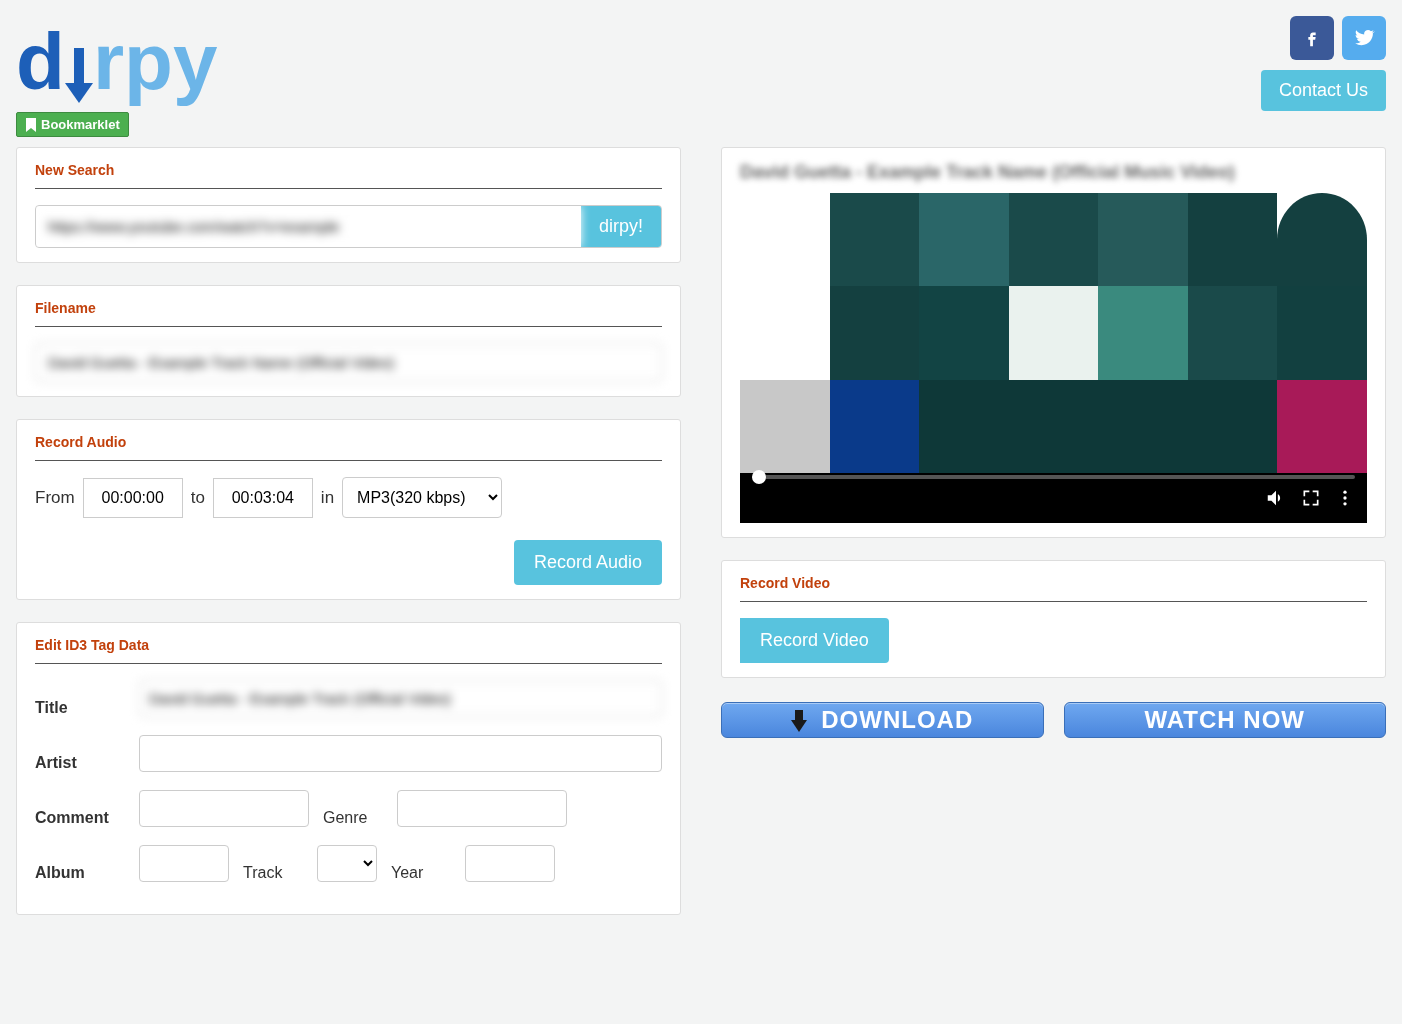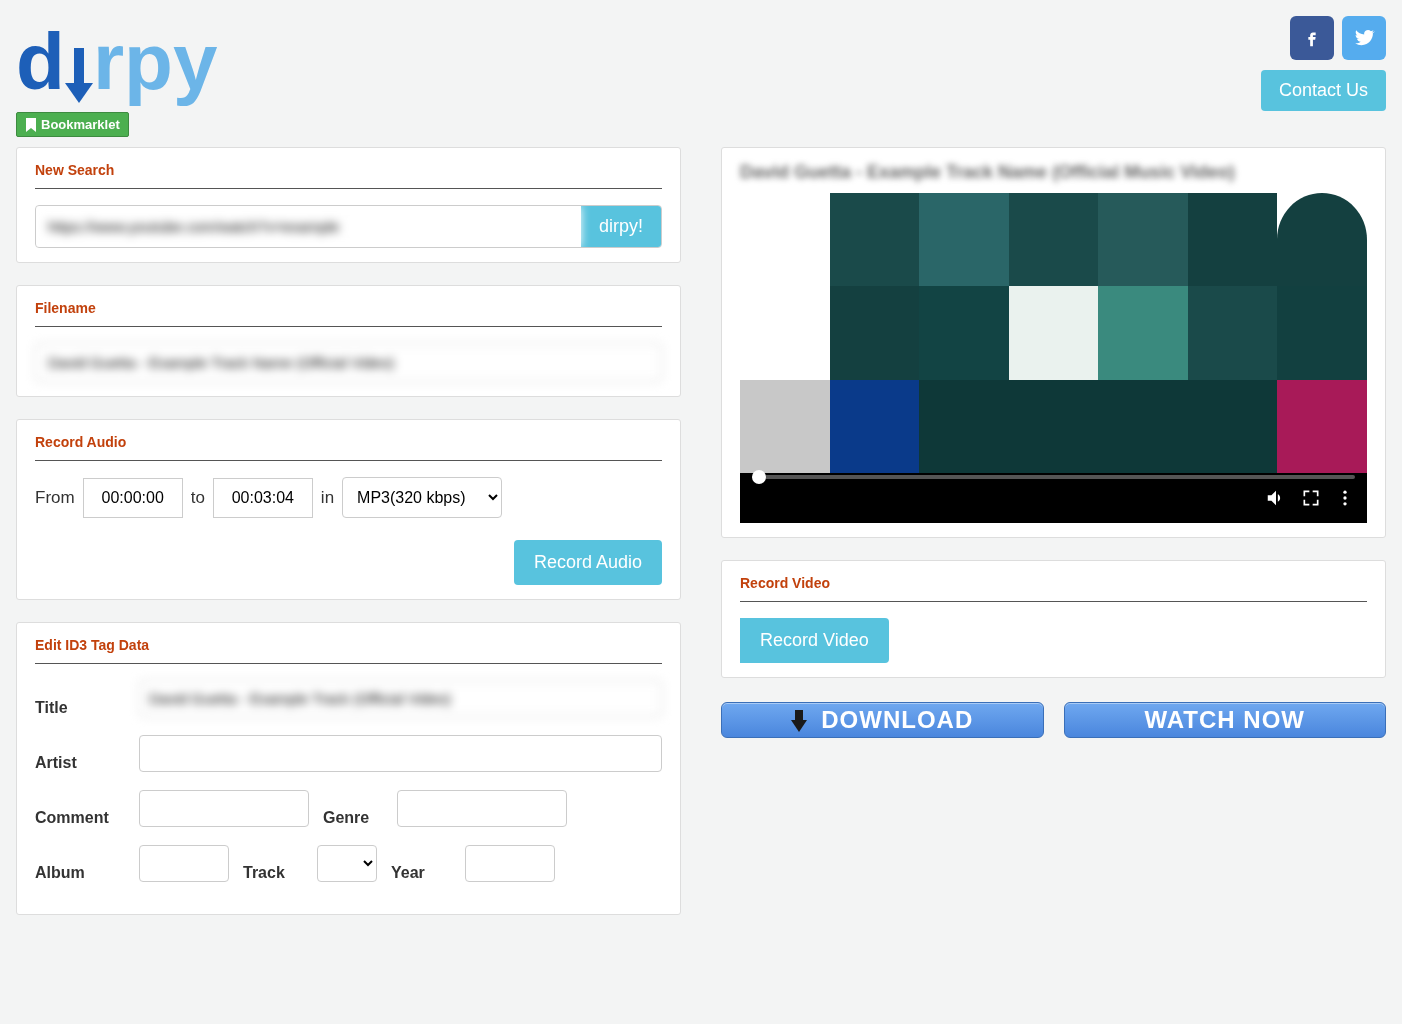--- a/index.html
+++ b/index.html
@@ -25,21 +25,21 @@
 .search-input { flex:1; padding:10px 12px; border:none; font-size:15px; filter: blur(5px); }
 .dirpy-btn { background:#58c3de; color:#fff; border:none; padding:10px 18px; font-size:18px; cursor:pointer; }
 .filename-input { width:100%; padding:10px 12px; border:1px solid #ccc; border-radius:4px; font-size:15px; filter: blur(5px); }
 .record-row { display:flex; align-items:center; gap:8px; font-size:17px; color:#333; }
 .time-input { width:100px; padding:10px; border:1px solid #ccc; border-radius:0; text-align:center; font-size:16px; }
 .format-select { width:160px; padding:10px; border:1px solid #ccc; border-radius:4px; font-size:16px; background:#fff; }
 .record-audio-btn { background:#58c3de; color:#fff; border:none; padding:12px 20px; font-size:18px; border-radius:4px; cursor:pointer; float:right; margin-top:22px; }
 .clearfix::after { content:''; display:table; clear:both; }
 .id3-row { display:flex; align-items:flex-end; gap:14px; margin-bottom:18px; }
 .id3-label { width:90px; font-size:16px; font-weight:bold; color:#333; }
-.id3-label-sm { width:60px; font-size:16px; font-weight:bold; color:#333; }
+.id3-label-sm { width:60px; font-size:16px; font-weight:normal; color:#333; }
 .id3-input { flex:1; padding:9px; border:1px solid #ccc; border-radius:4px; font-size:15px; }
 .id3-input.blur { filter: blur(5px); }
 .id3-input-sm { width:90px; padding:9px; border:1px solid #ccc; border-radius:4px; font-size:15px; }
 .id3-select-sm { width:60px; padding:9px; border:1px solid #ccc; border-radius:4px; background:#fff; }
 .video-panel { background:#fff; border:1px solid #ddd; border-radius:3px; padding:14px 18px; margin-bottom:22px; }
 .video-title { font-size:18px; font-weight:bold; color:#666; margin-bottom:10px; filter: blur(3px); }
 .video-player { width:100%; position:relative; }
 .video-thumb { width:100%; height:280px; display:flex; flex-wrap:wrap; }
 .vt-row { display:flex; width:100%; height:33.3%; }
 .vt-cell { flex:1; }

